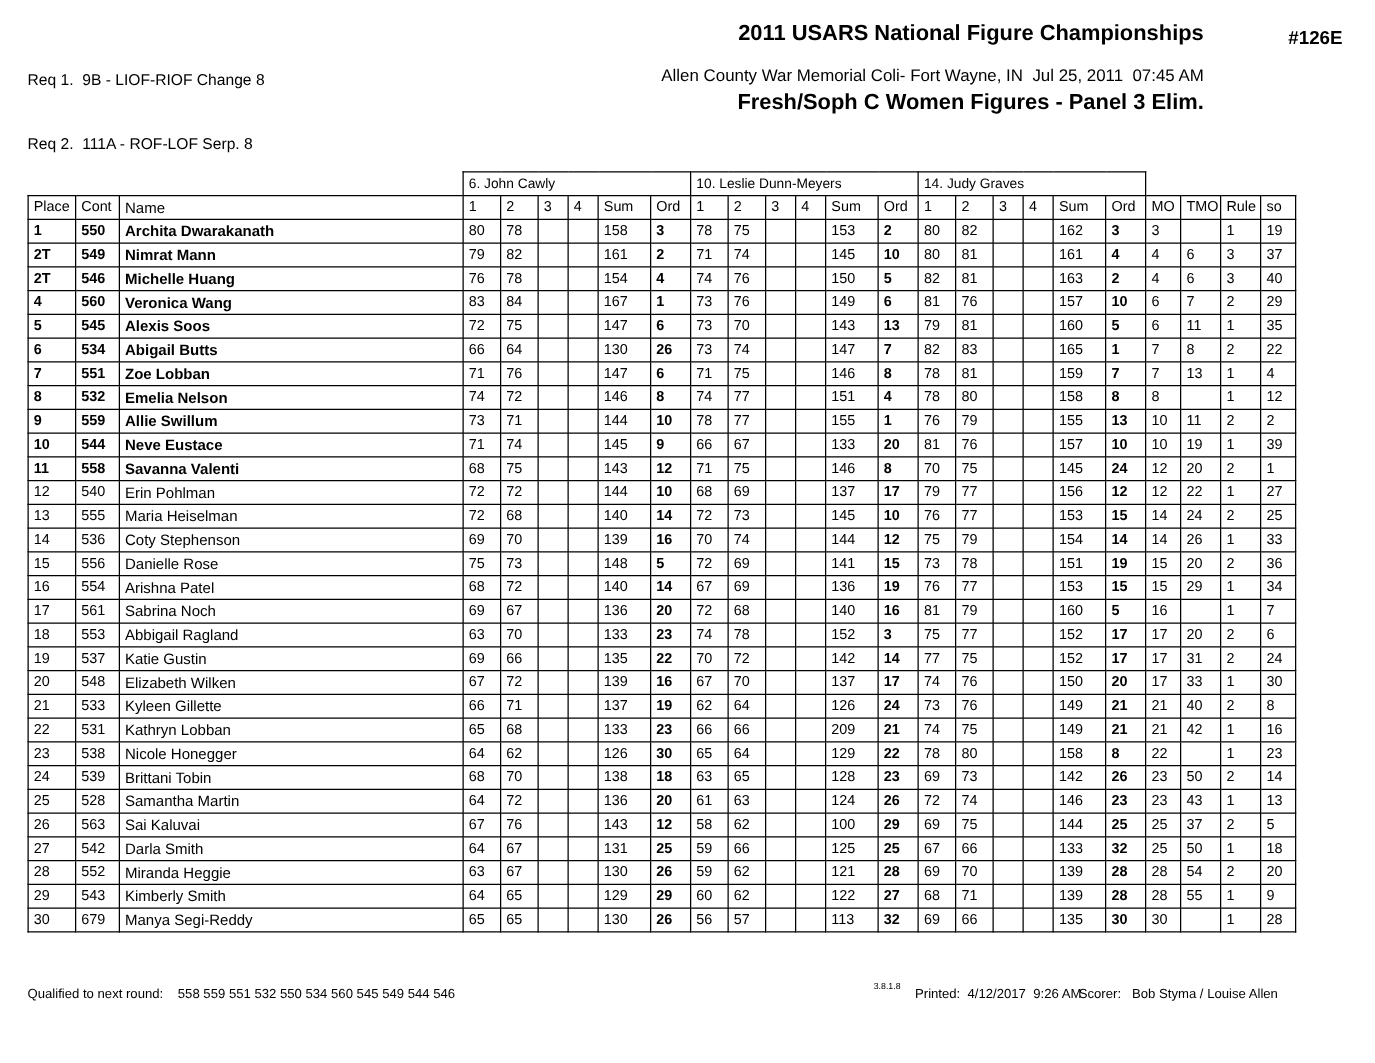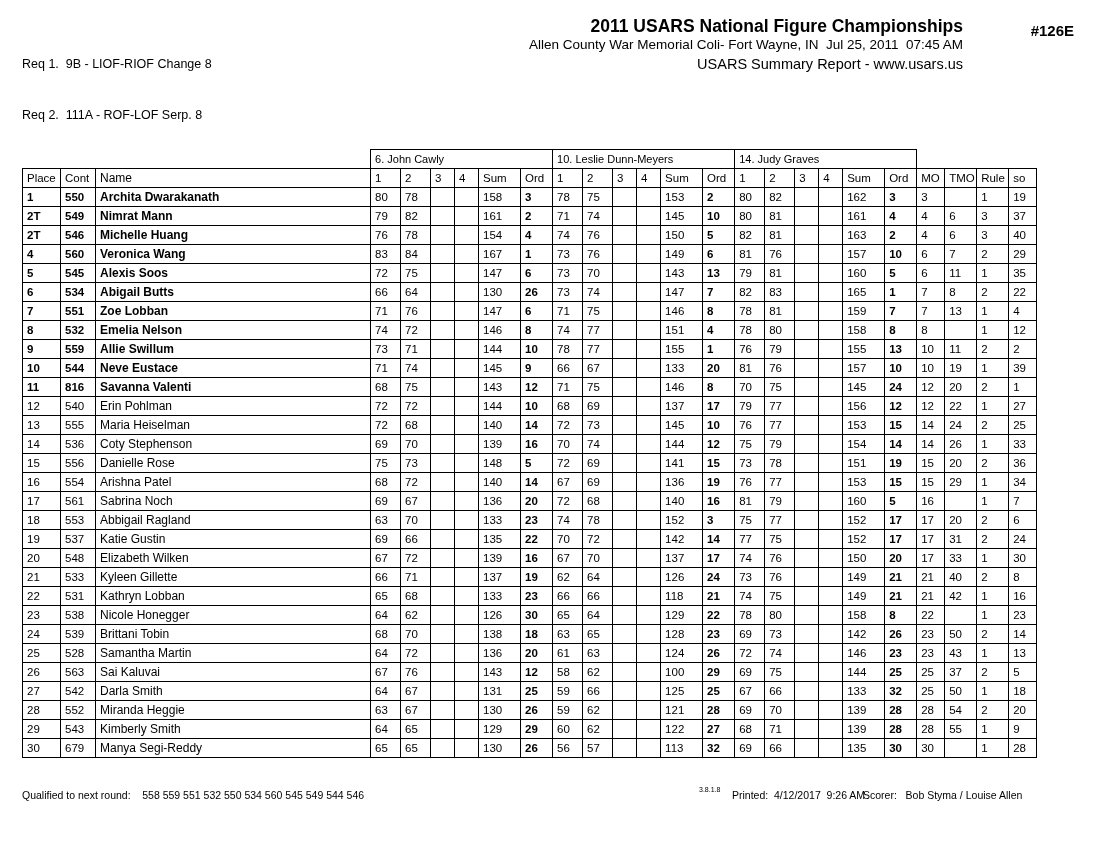--- a/index.html
+++ b/index.html
@@ -9,26 +9,26 @@
     background: #ffffff; color: #000000;
     font-family: "Liberation Sans", sans-serif;
   }
   .page { position: relative; width: 1100px; height: 850px; overflow: hidden; background: #fff; }
 
   .req-block { position: absolute; left: 22px; top: 22px; font-size: 12.5px; line-height: 17px; white-space: pre; }
   .event-num { position: absolute; right: 26px; top: 22px; font-size: 15px; font-weight: bold; margin-left: 44px; }
 
   .title-block { position: absolute; left: 163px; top: 16px; width: 800px; text-align: right; }
   .title-main  { font-size: 17.5px; font-weight: bold; white-space: pre; }
-  .title-venue { font-size: 13.5px; margin-top: 0; white-space: pre; }
+  .title-venue { font-size: 13.5px; margin-top: 16px; white-space: pre; }
   .title-event { font-size: 17.5px; font-weight: bold; margin-top: 3px; white-space: pre; }
   .title-sub   { font-size: 14.5px; margin-top: 4px; white-space: pre; }
 
   #results-table {
-    position: absolute; left: 22px; top: 149px;
+    position: absolute; left: 22px; top: 137px;
     border-collapse: collapse; table-layout: fixed; width: 1014px;
   }
   #results-table td {
     border: 1px solid #000;
     font-size: 11.5px;
     height: 19px;
     padding: 0 2px 0 4px;
     white-space: nowrap; overflow: hidden;
     text-align: left; vertical-align: middle;
   }
@@ -53,21 +53,21 @@
   <div class="req-block">
     <div>Req 1.  9B - LIOF-RIOF Change 8</div>
     <div>Req 2.  111A - ROF-LOF Serp. 8</div>
   </div>
 
   <div class="event-num">#126E</div>
 
   <div class="title-block">
     <div class="title-main">2011 USARS National Figure Championships</div>
     <div class="title-venue">Allen County War Memorial Coli- Fort Wayne, IN  Jul 25, 2011  07:45 AM</div>
-    <div class="title-sub">USARS Summary Report - www.usars.us</div>
+    <div class="title-event">Fresh/Soph C Women Figures - Panel 3 Elim.</div>
   </div>
 
   <table id="results-table">
     <colgroup>
       <col style="width:38px">
         <col style="width:35px">
         <col style="width:275px">
       <col style="width:30px">
         <col style="width:30px">
         <col style="width:24px">
@@ -393,21 +393,21 @@
           <td class="score"></td>
           <td class="sum">157</td>
           <td class="ord">10</td>
           <td class="mo">10</td>
           <td class="tmo">19</td>
           <td class="rule">1</td>
           <td class="so">39</td>
         </tr>
         <tr class="q cutoff">
           <td class="place">11</td>
-          <td class="cont">816</td>
+          <td class="cont">558</td>
           <td class="name">Savanna Valenti</td>
           <td class="score">68</td>
           <td class="score">75</td>
           <td class="score"></td>
           <td class="score"></td>
           <td class="sum">143</td>
           <td class="ord">12</td>
           <td class="score">71</td>
           <td class="score">75</td>
           <td class="score"></td>
@@ -702,21 +702,21 @@
           <td class="score">65</td>
           <td class="score">68</td>
           <td class="score"></td>
           <td class="score"></td>
           <td class="sum">133</td>
           <td class="ord">23</td>
           <td class="score">66</td>
           <td class="score">66</td>
           <td class="score"></td>
           <td class="score"></td>
-          <td class="sum">118</td>
+          <td class="sum">209</td>
           <td class="ord">21</td>
           <td class="score">74</td>
           <td class="score">75</td>
           <td class="score"></td>
           <td class="score"></td>
           <td class="sum">149</td>
           <td class="ord">21</td>
           <td class="mo">21</td>
           <td class="tmo">42</td>
           <td class="rule">1</td>

